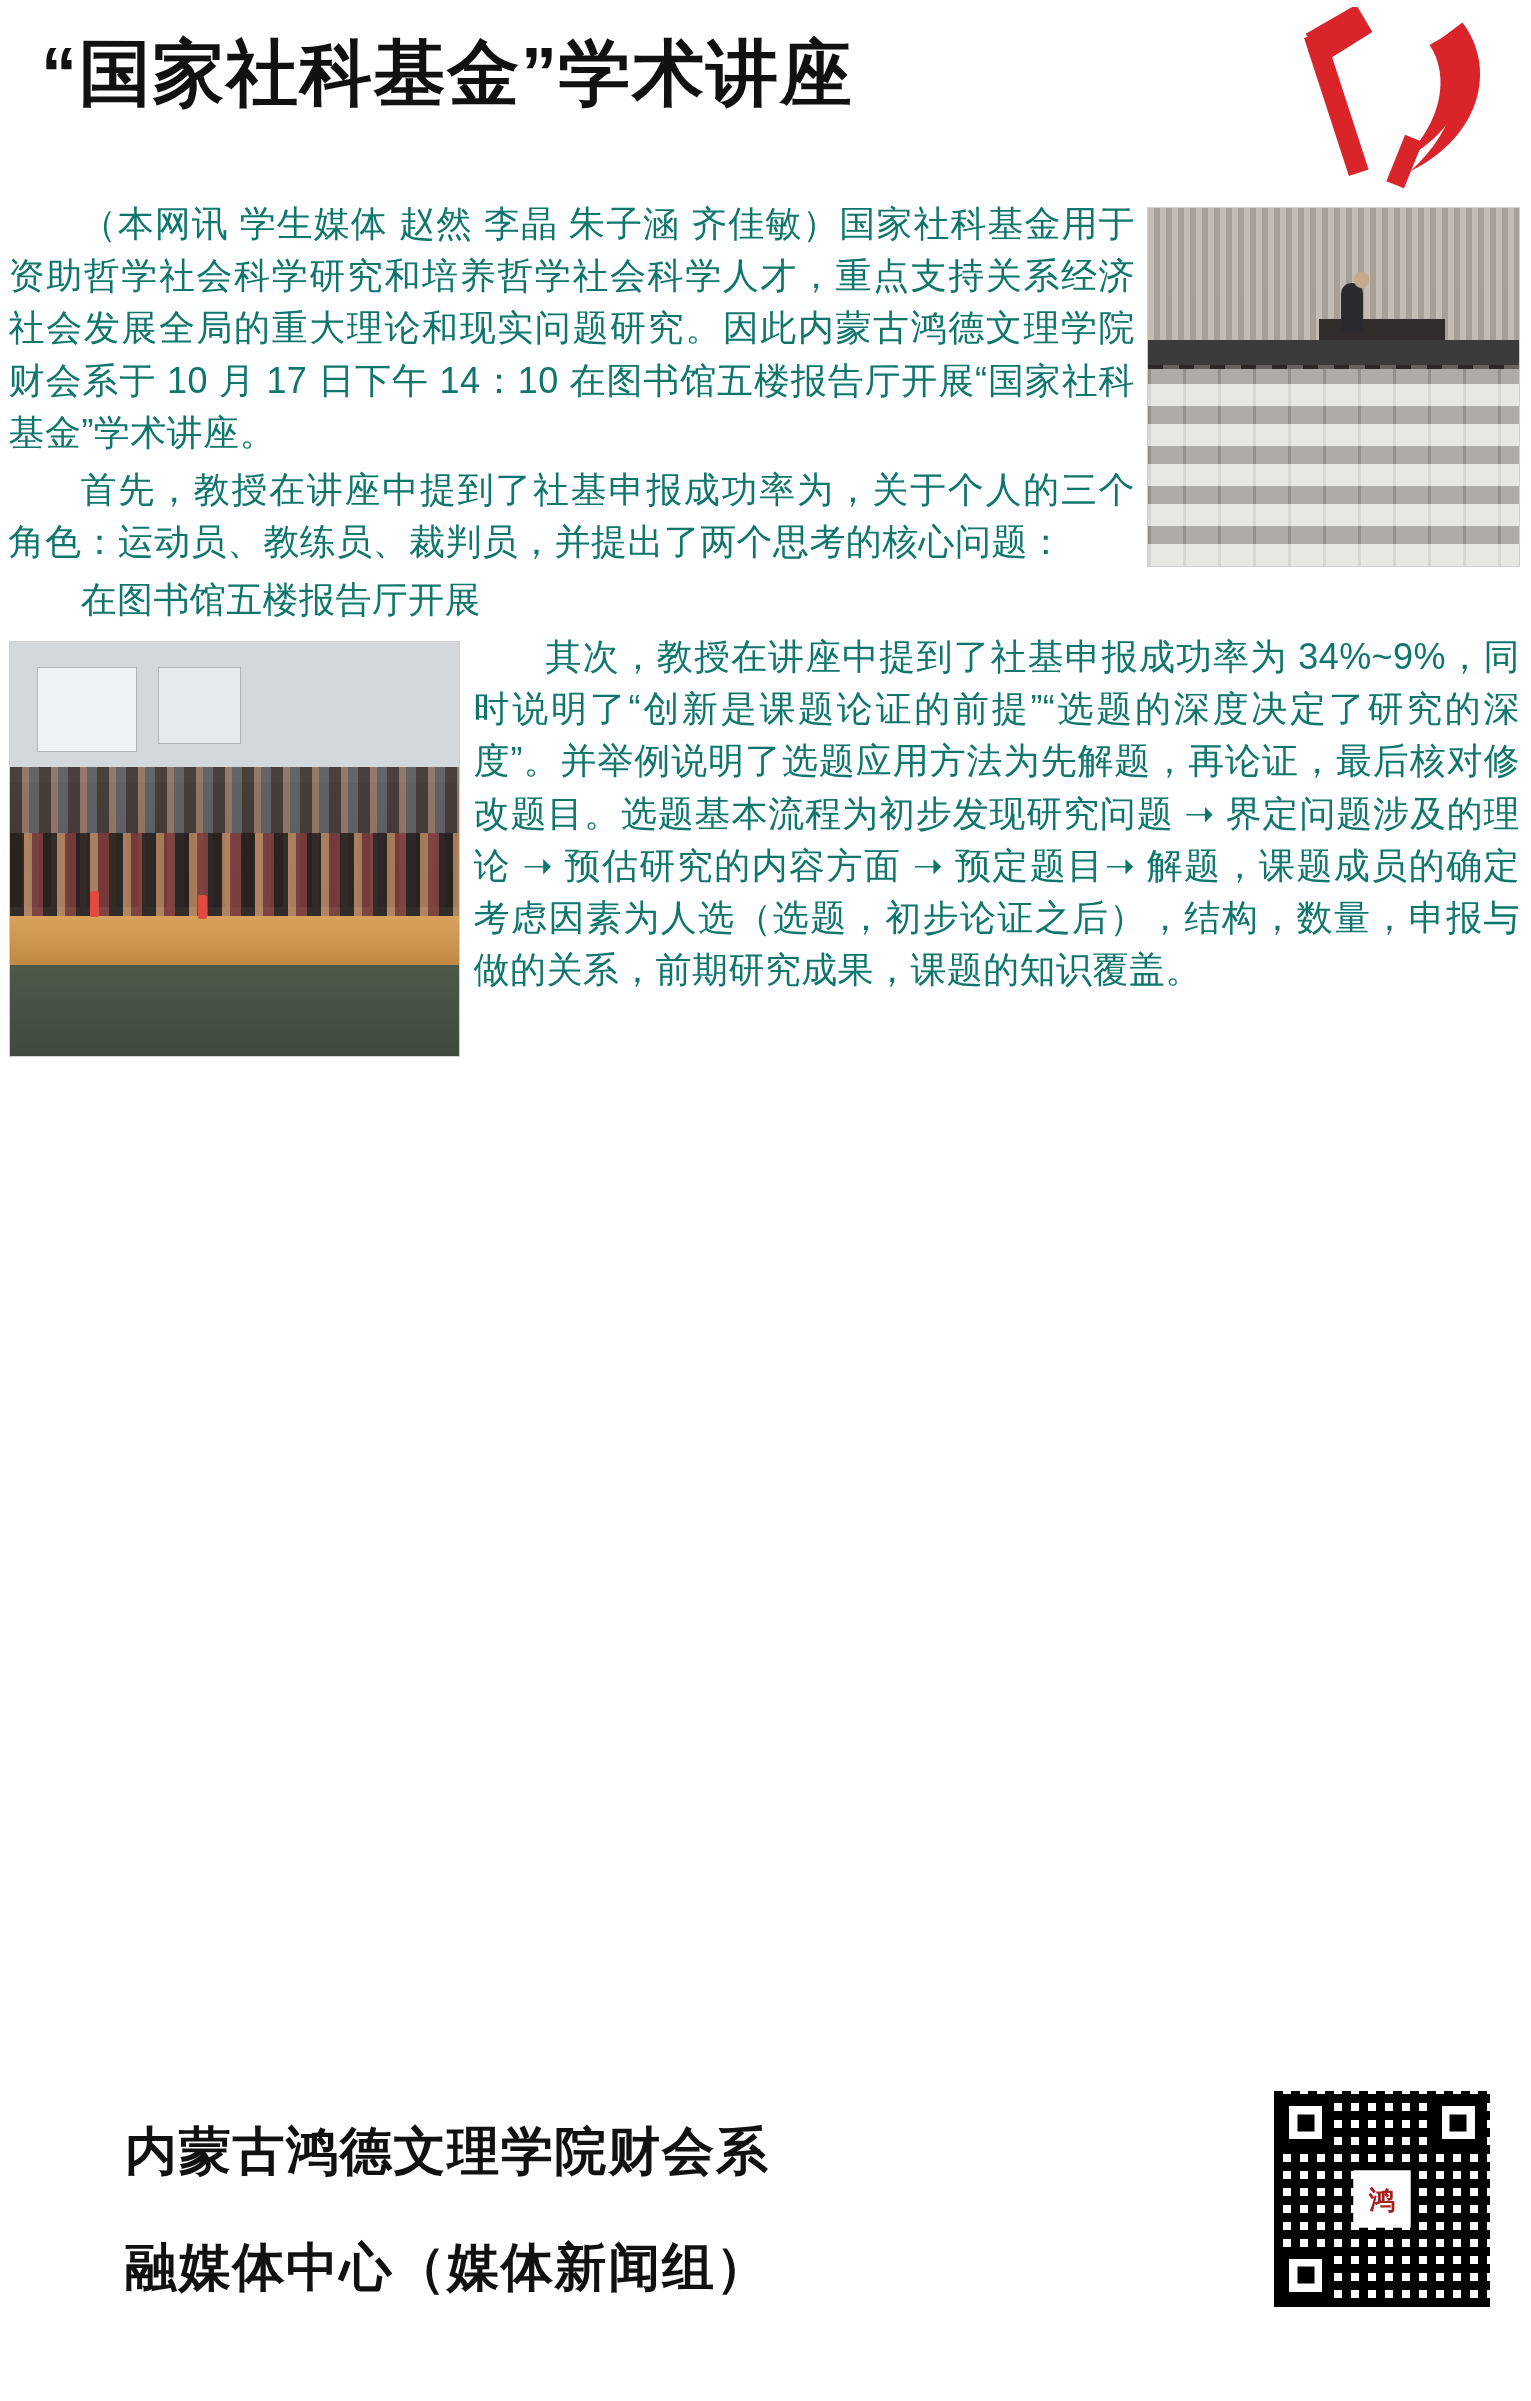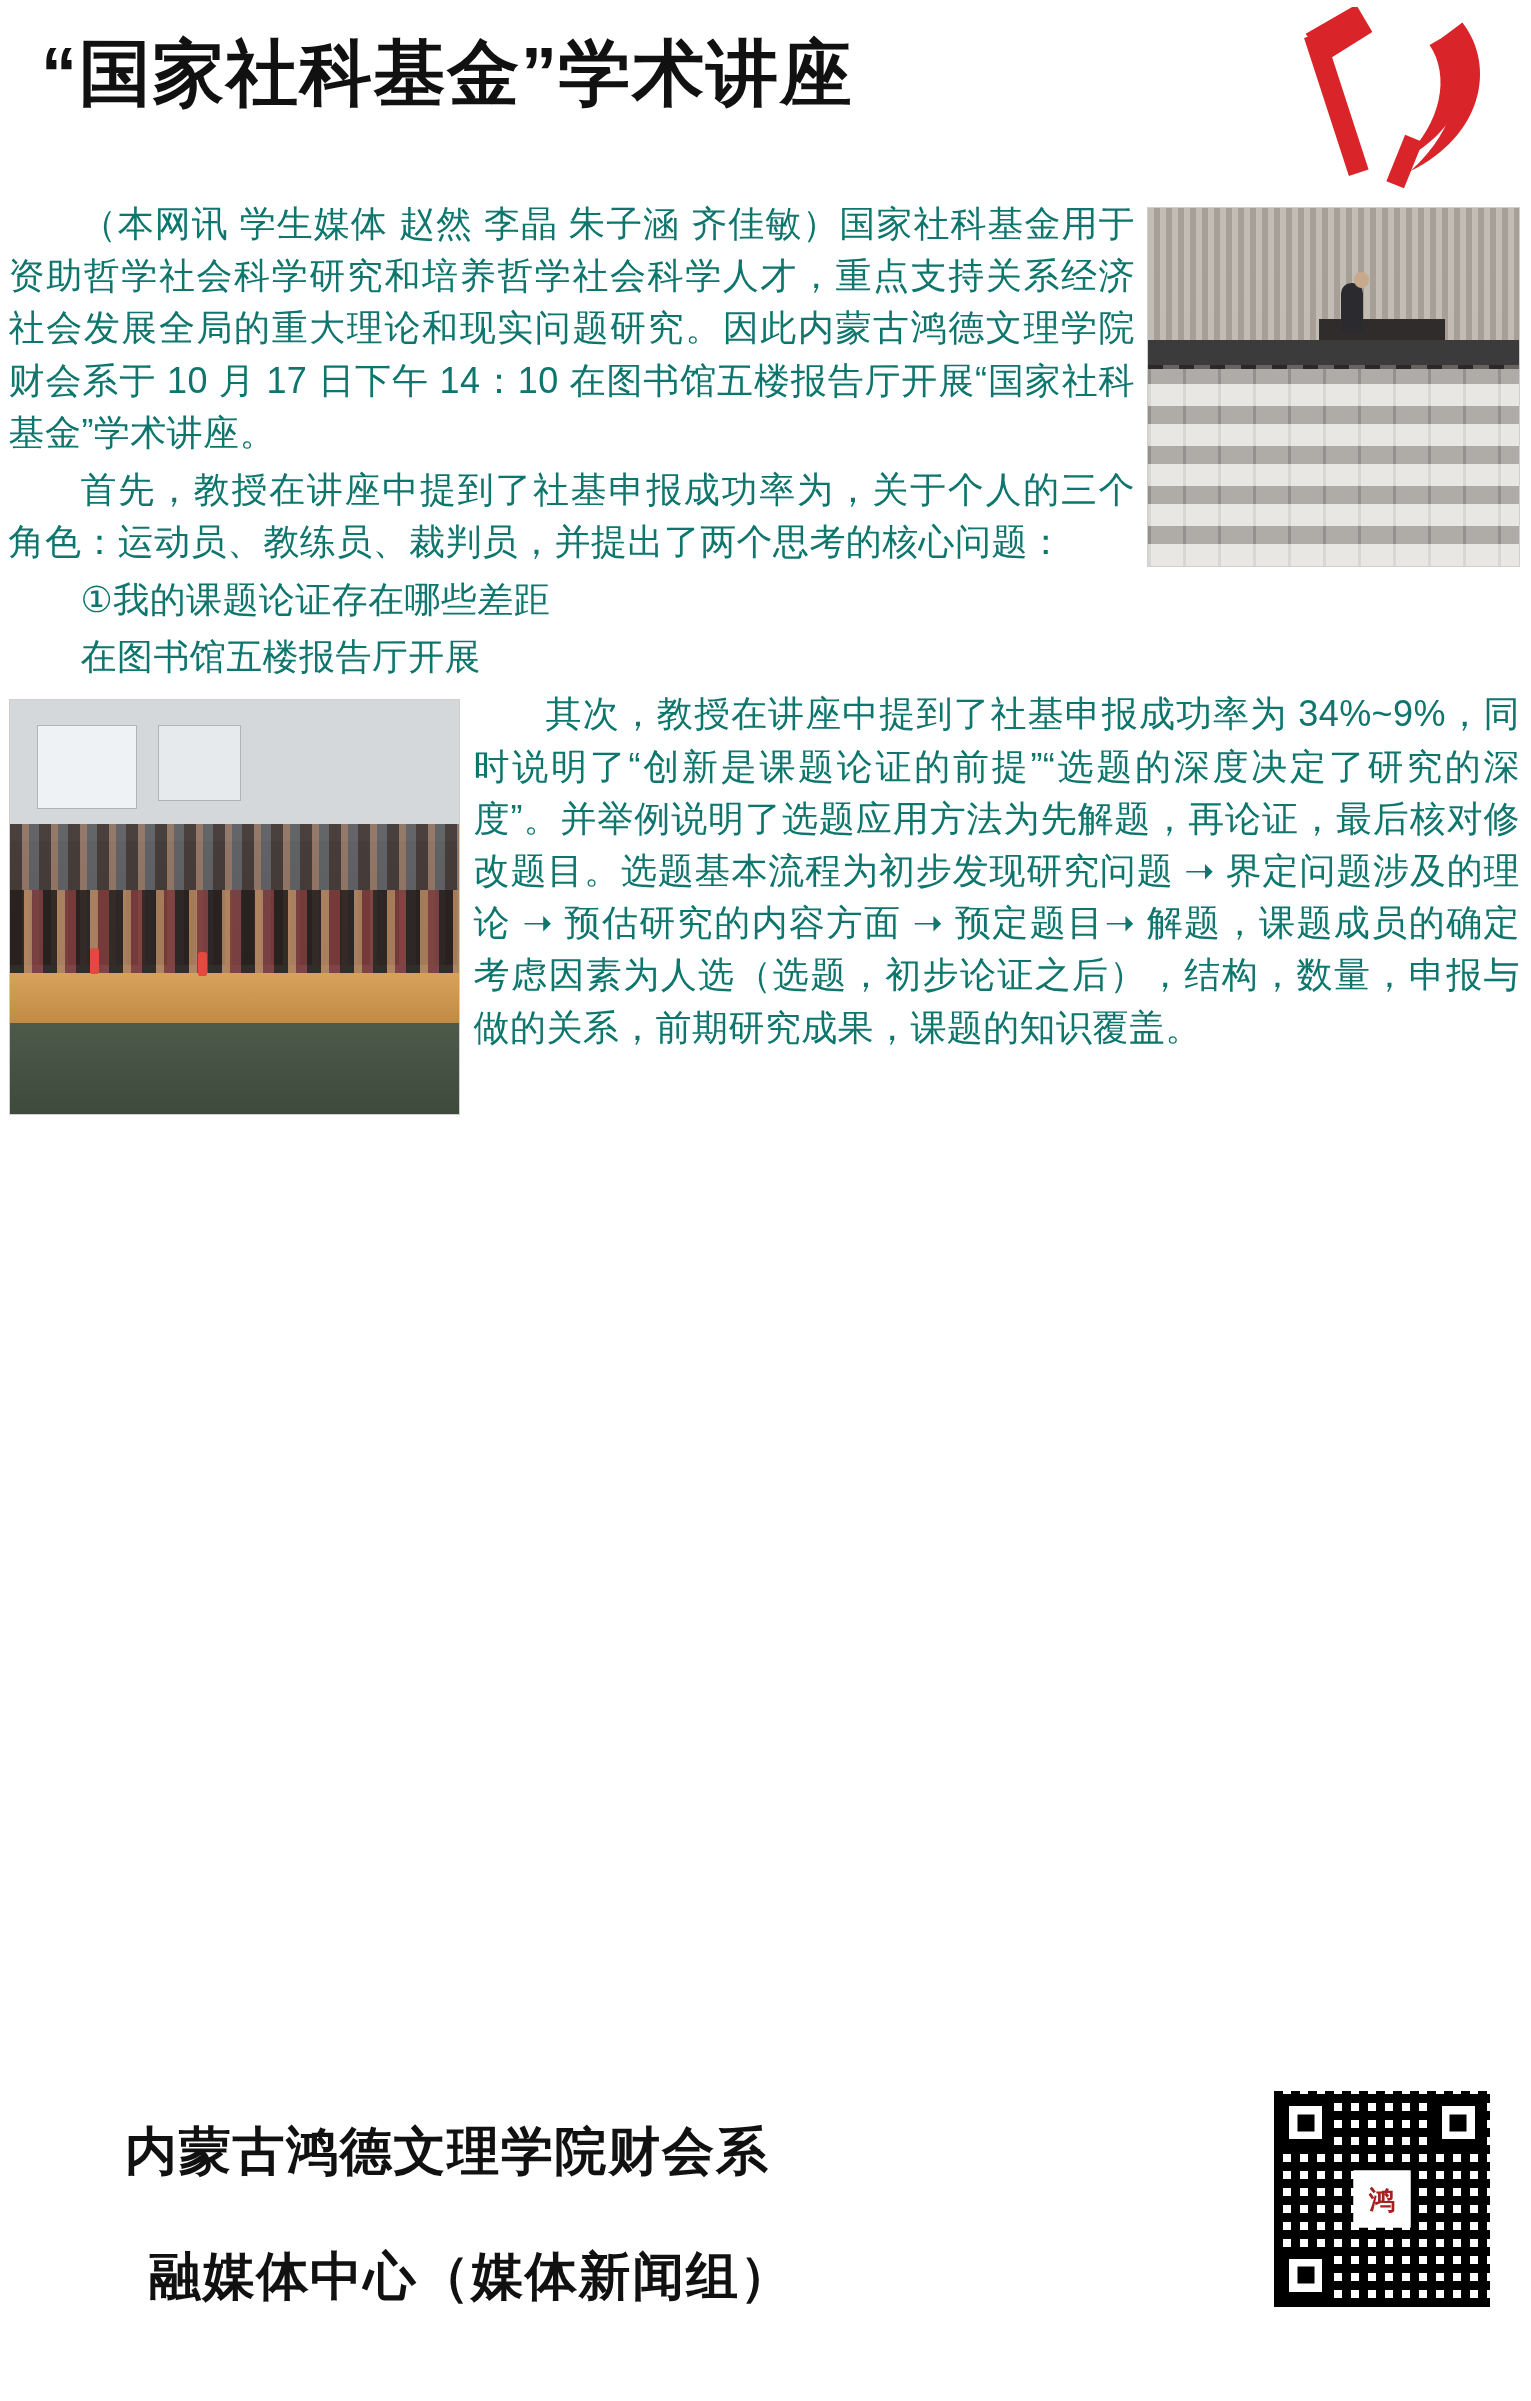--- a/index.html
+++ b/index.html
@@ -157,21 +157,21 @@
   .footer-line {
     position: absolute;
     left: 125px;
     font-size: 52px;
     font-weight: bold;
     color: #111111;
     letter-spacing: 1.7px;
     white-space: nowrap;
   }
   .footer-line.l1 { top: 78px; }
-  .footer-line.l2 { top: 203px; margin-left: 24px; }
+  .footer-line.l2 { top: 194px; }
 
   .qr {
     position: absolute;
     right: 82px;
     top: 52px;
     width: 216px;
     height: 216px;
     background:
       repeating-linear-gradient(90deg, #000 0 8.6px, #fff 8.6px 17px),
       repeating-linear-gradient(0deg, #000 0 8.6px, #fff 8.6px 17px);
@@ -237,21 +237,20 @@
     <div class="ph1-desk"></div>
     <div class="ph1-speaker"></div>
     <div class="ph1-speaker-head"></div>
     <div class="ph1-stage"></div>
     <div class="ph1-heads"></div>
     <div class="ph1-seats"></div>
   </div>
 
   <p class="indent">（本网讯 学生媒体 赵然 李晶 朱子涵 齐佳敏）国家社科基金用于资助哲学社会科学研究和培养哲学社会科学人才，重点支持关系经济社会发展全局的重大理论和现实问题研究。因此内蒙古鸿德文理学院财会系于 10 月 17 日下午 14：10 在图书馆五楼报告厅开展“国家社科基金”学术讲座。</p>
   <p class="indent">首先，教授在讲座中提到了社基申报成功率为，关于个人的三个角色：运动员、教练员、裁判员，并提出了两个思考的核心问题：</p>
-  <p class="indent">①我的课题论证存在哪些差距</p>
   <p class="indent">在图书馆五楼报告厅开展</p>
 
   <div class="photo-left">
     <div class="ph2-bg"></div>
     <div class="ph2-wall"></div>
     <div class="ph2-window"></div>
     <div class="ph2-window2"></div>
     <div class="ph2-crowd"></div>
     <div class="ph2-crowd2"></div>
     <div class="ph2-table"></div>

